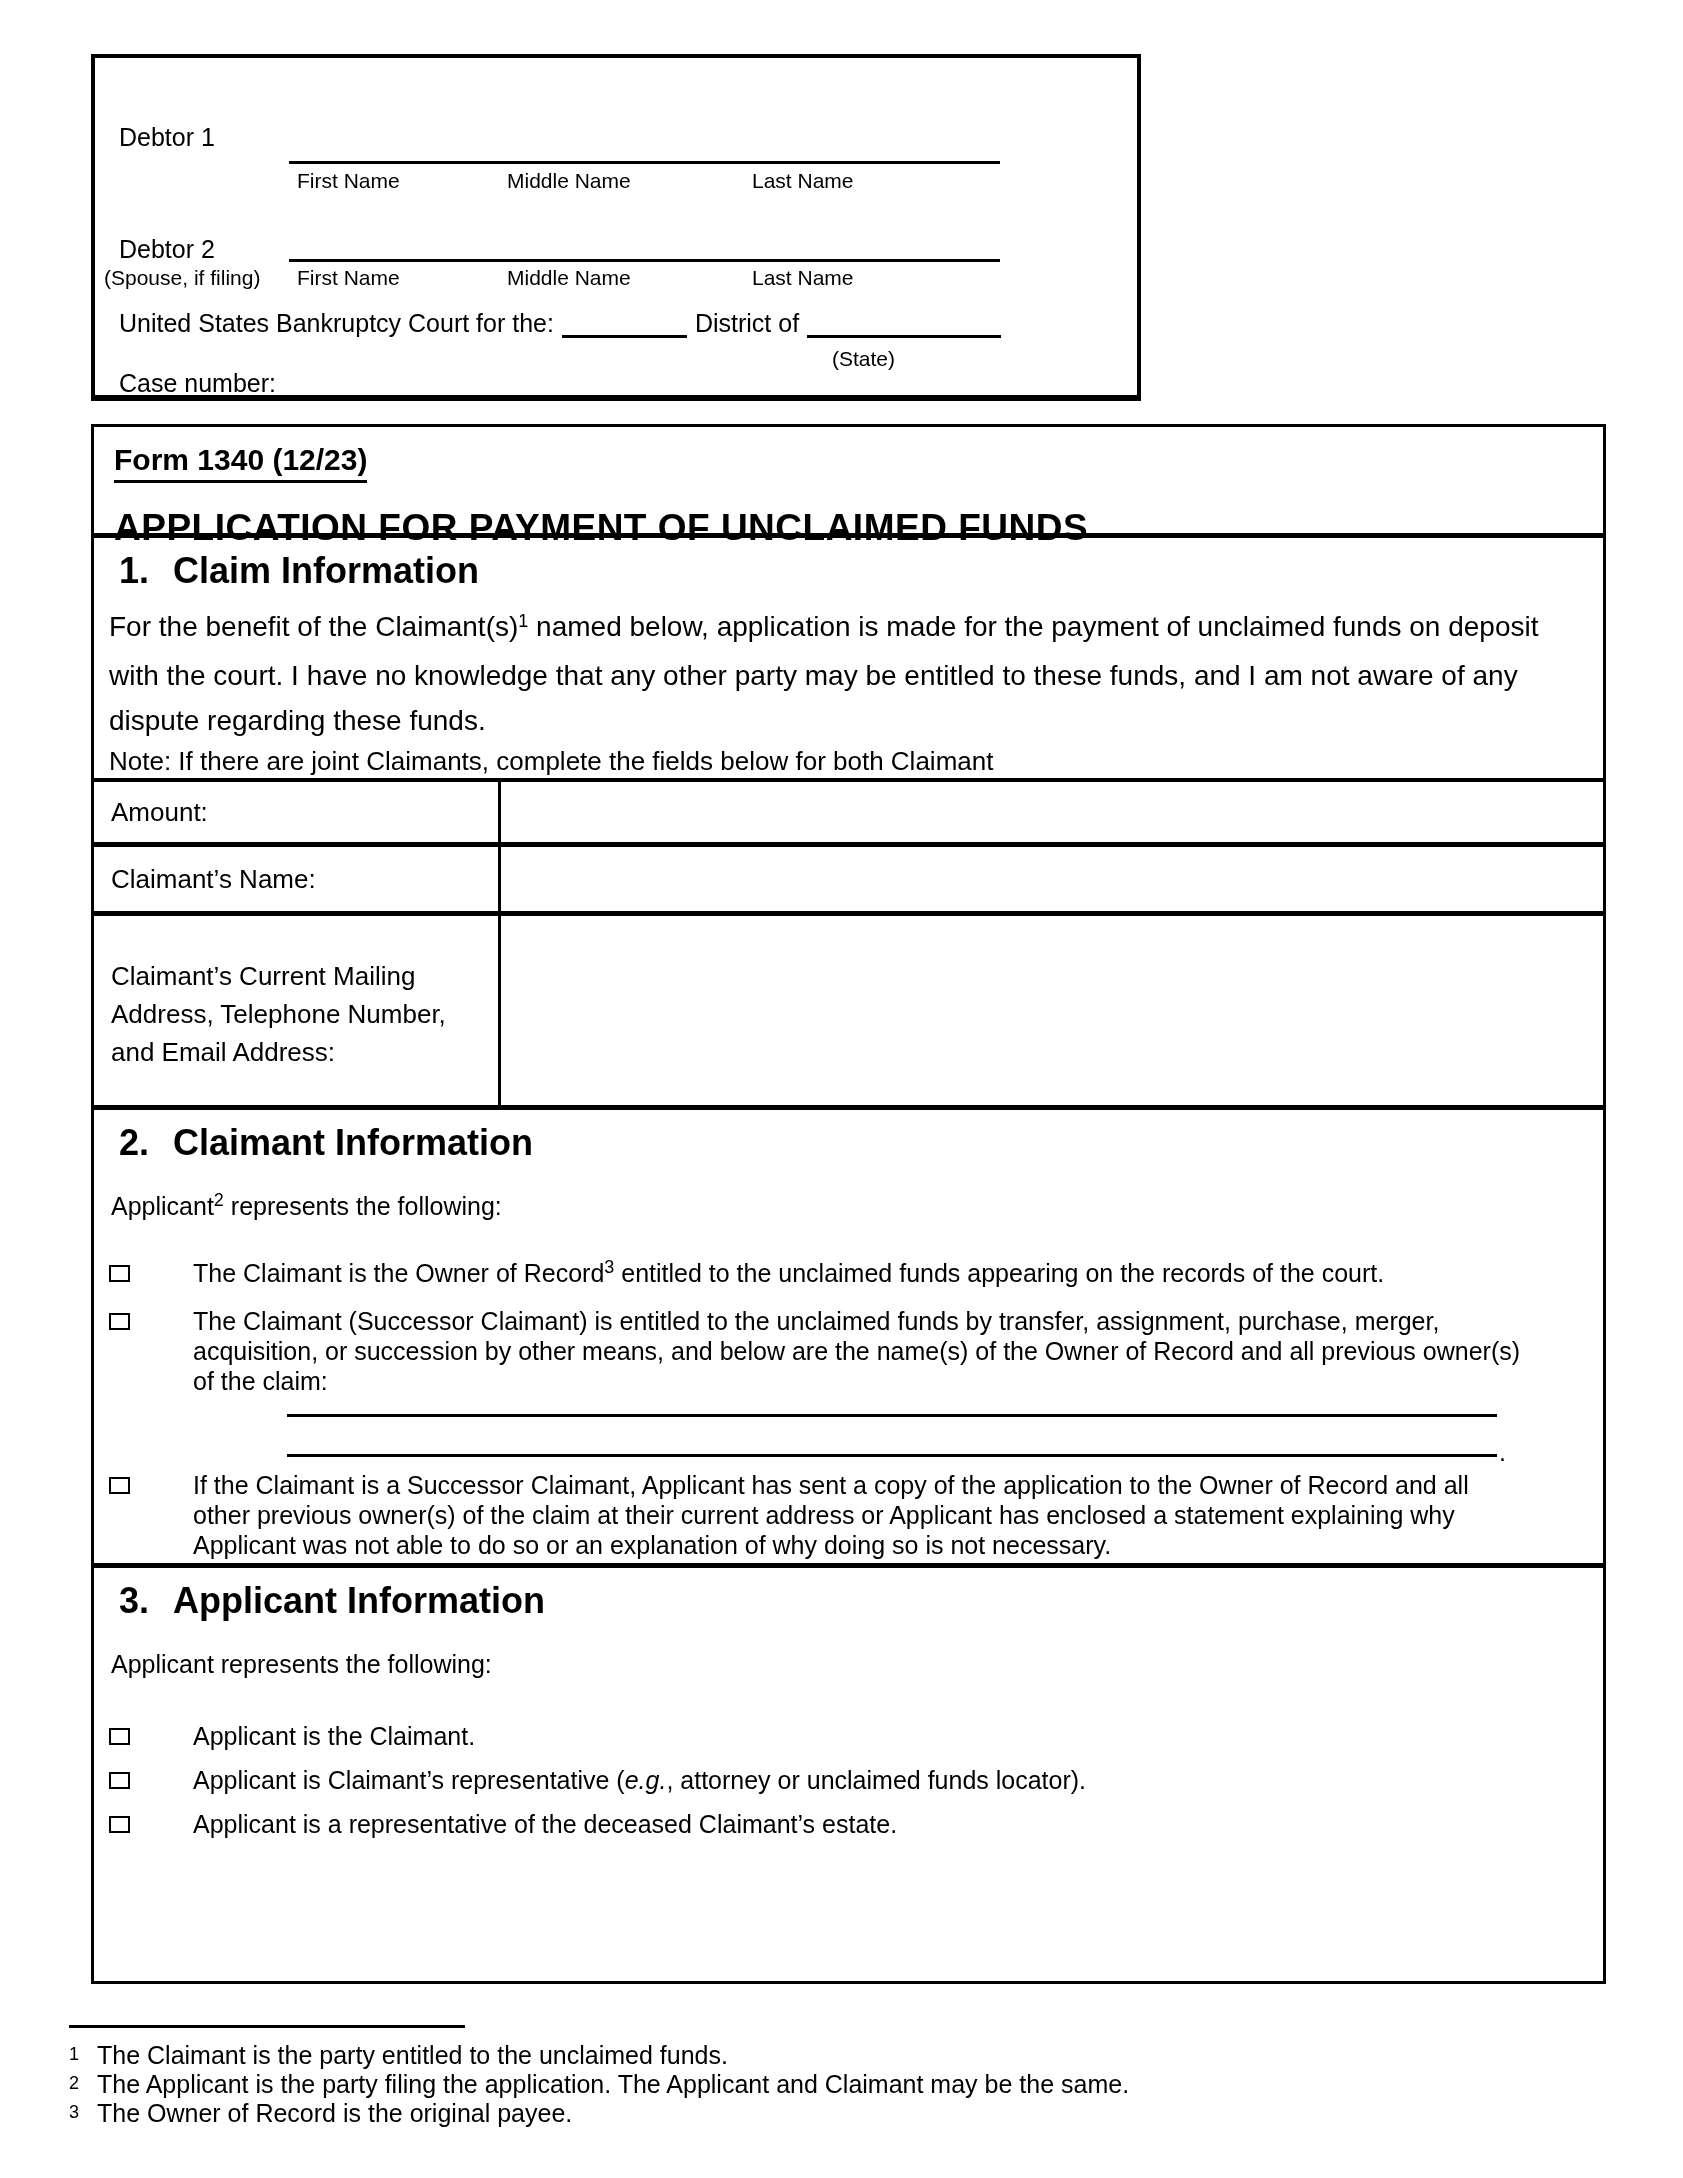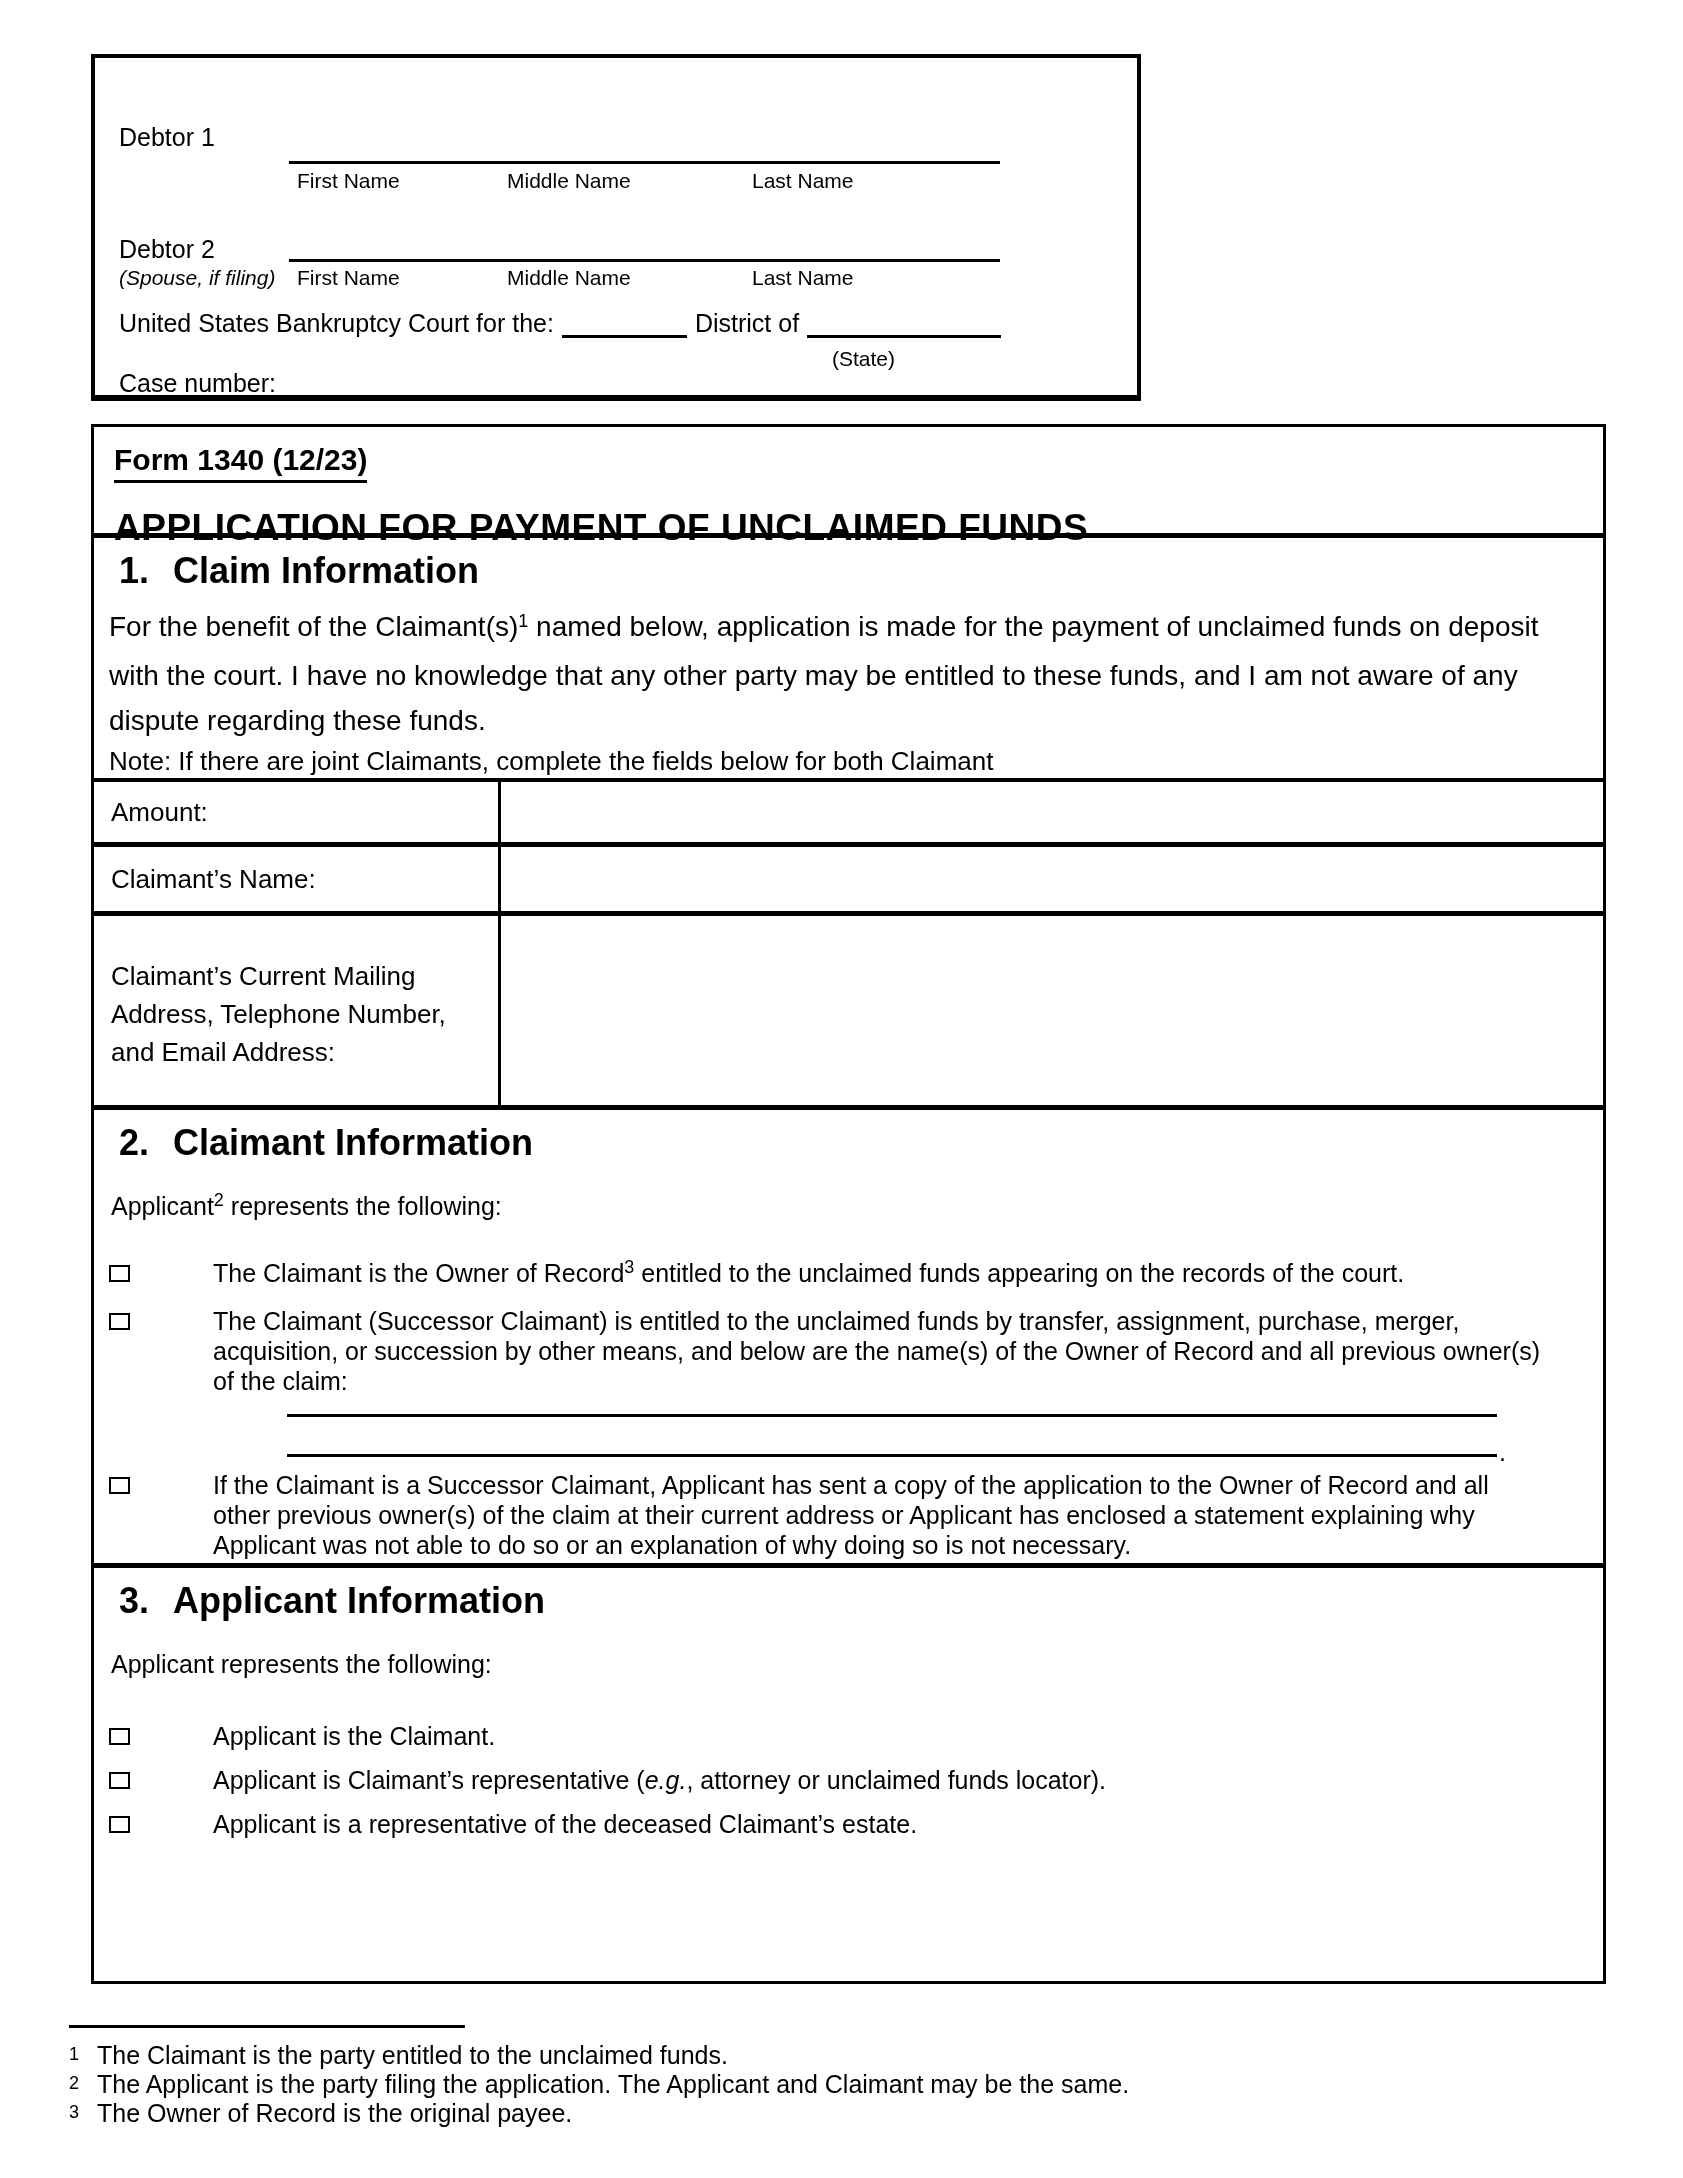--- a/index.html
+++ b/index.html
@@ -78,21 +78,21 @@
   }
   .cvalue { flex: 1; }
 
   .rep-line { margin: 28px 0 0 17px; font-size: 25px; }
 
   .cb-item { display: flex; margin-left: 15px; font-size: 25px; line-height: 30px; }
   .cb-box {
     flex: none; width: 21px; height: 17px;
     border: 2px solid #000; margin-top: 7px;
   }
-  .cb-text { margin-left: 83px; width: 1337px; }
+  .cb-text { margin-left: 63px; width: 1337px; }
   .mt-item1 { margin-top: 37px; }
   .mt-item2 { margin-top: 15px; }
   .mt-item3 { margin-top: 13px; }
   .s3-item1 { margin-top: 42px; }
   .s3-item  { margin-top: 14px; }
 
   .blank-row { margin-left: 193px; display: flex; align-items: flex-end; }
   .blank-rule { width: 1210px; height: 3px; background: #000; }
   .blank1 { margin-top: 18px; }
   .blank2 { margin-top: 30px; }
@@ -113,21 +113,21 @@
 <div class="top-box">
 
   <div class="tb-label" style="left:24px; top:65px;">Debtor 1</div>
   <div class="fill-line" style="left:194px; top:103px; width:711px;"></div>
   <div class="tb-small" style="left:202px; top:111px;">First Name</div>
   <div class="tb-small" style="left:412px; top:111px;">Middle Name</div>
   <div class="tb-small" style="left:657px; top:111px;">Last Name</div>
 
   <div class="tb-label" style="left:24px; top:177px;">Debtor 2</div>
   <div class="fill-line" style="left:194px; top:201px; width:711px;"></div>
-  <div class="tb-small" style="left:24px; top:208px;font-style:italic;">(Spouse, if filing)</div>
+  <div class="tb-small" style="left:9px; top:208px;">(Spouse, if filing)</div>
   <div class="tb-small" style="left:202px; top:208px;">First Name</div>
   <div class="tb-small" style="left:412px; top:208px;">Middle Name</div>
   <div class="tb-small" style="left:657px; top:208px;">Last Name</div>
 
   <div class="court-row">
     <span>United States Bankruptcy Court for the:</span>
     <span class="court-blank blank-a"></span>
     <span>District of</span>
     <span class="court-blank blank-b"></span>
   </div>

